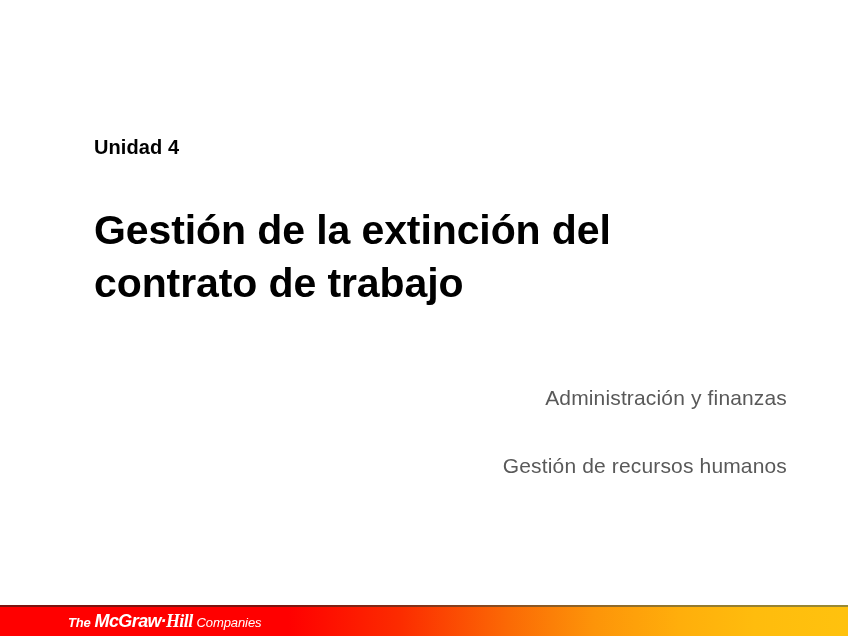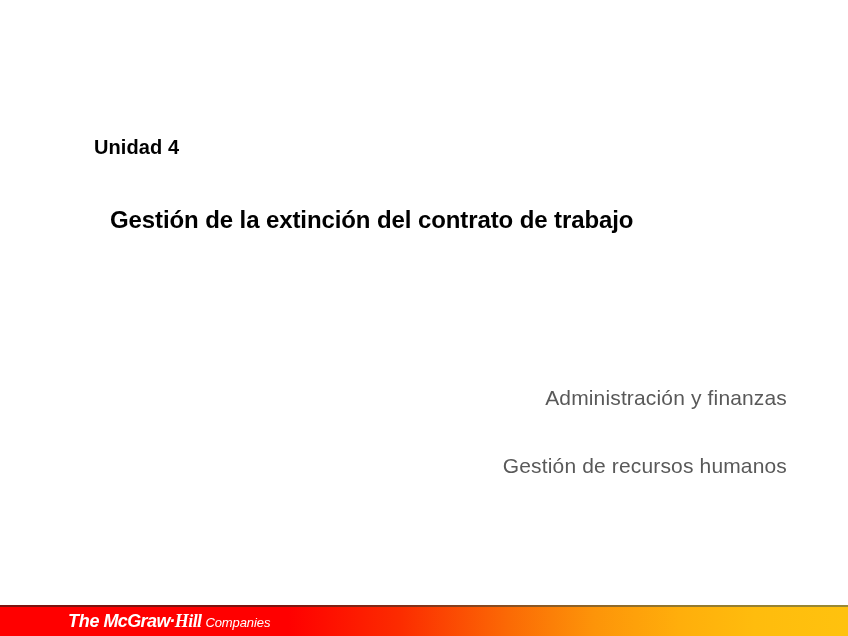--- a/index.html
+++ b/index.html
@@ -33,25 +33,25 @@
     font-size: 20px;
     font-weight: bold;
     color: #000000;
     letter-spacing: 0.1px;
     line-height: 1.1;
     margin: 0 0 46px 0;
     white-space: nowrap;
   }
 
   .slide-title {
-    font-size: 24px;
+    font-size: 41px;
     font-weight: bold;
     color: #000000;
     line-height: 1.30;
-    margin: 16px;
+    margin: 0;
     letter-spacing: -0.1px;
     max-width: 660px;
   }
 
   
   .subtitle-block {
     position: absolute;
     right: 61px;
     top: 385px;
     text-align: right;
@@ -118,21 +118,21 @@
     align-items: baseline;
     color: #ffffff;
     white-space: nowrap;
     user-select: none;
   }
 
   .mgh-the {
     font-family: "Liberation Sans", sans-serif;
     font-style: italic;
     font-weight: bold;
-    font-size: 18px;
+    font-size: 13px;
     letter-spacing: -0.2px;
   }
 
   .mgh-main {
     font-family: "Liberation Sans", sans-serif;
     font-style: italic;
     font-weight: bold;
     font-size: 18px;
     letter-spacing: -0.6px;
     margin-left: 4px;

